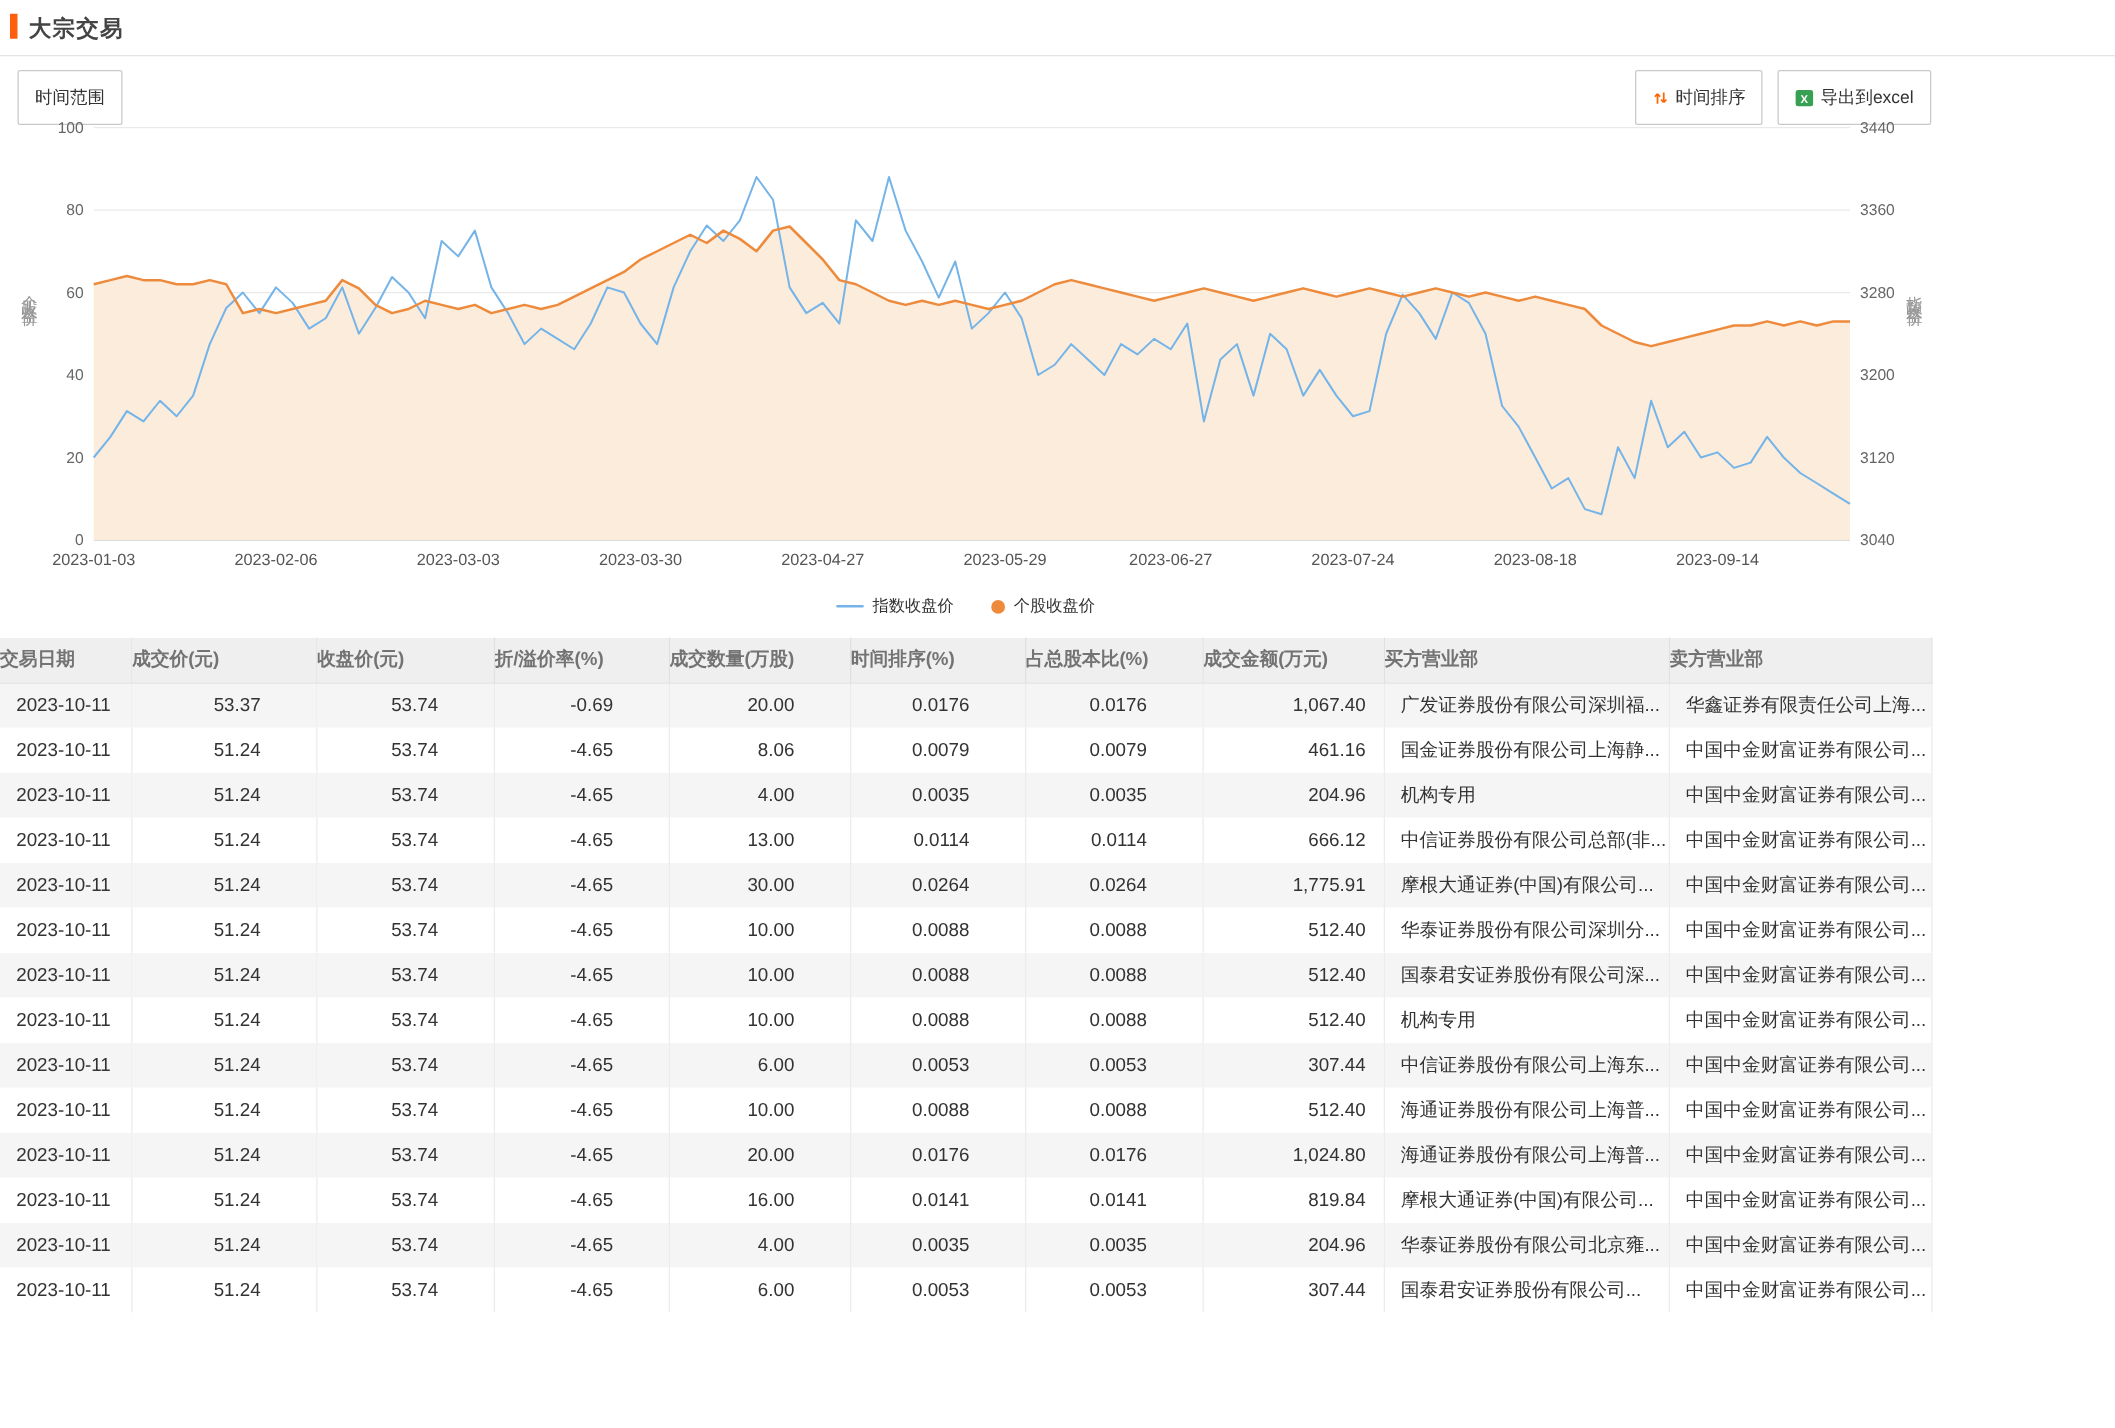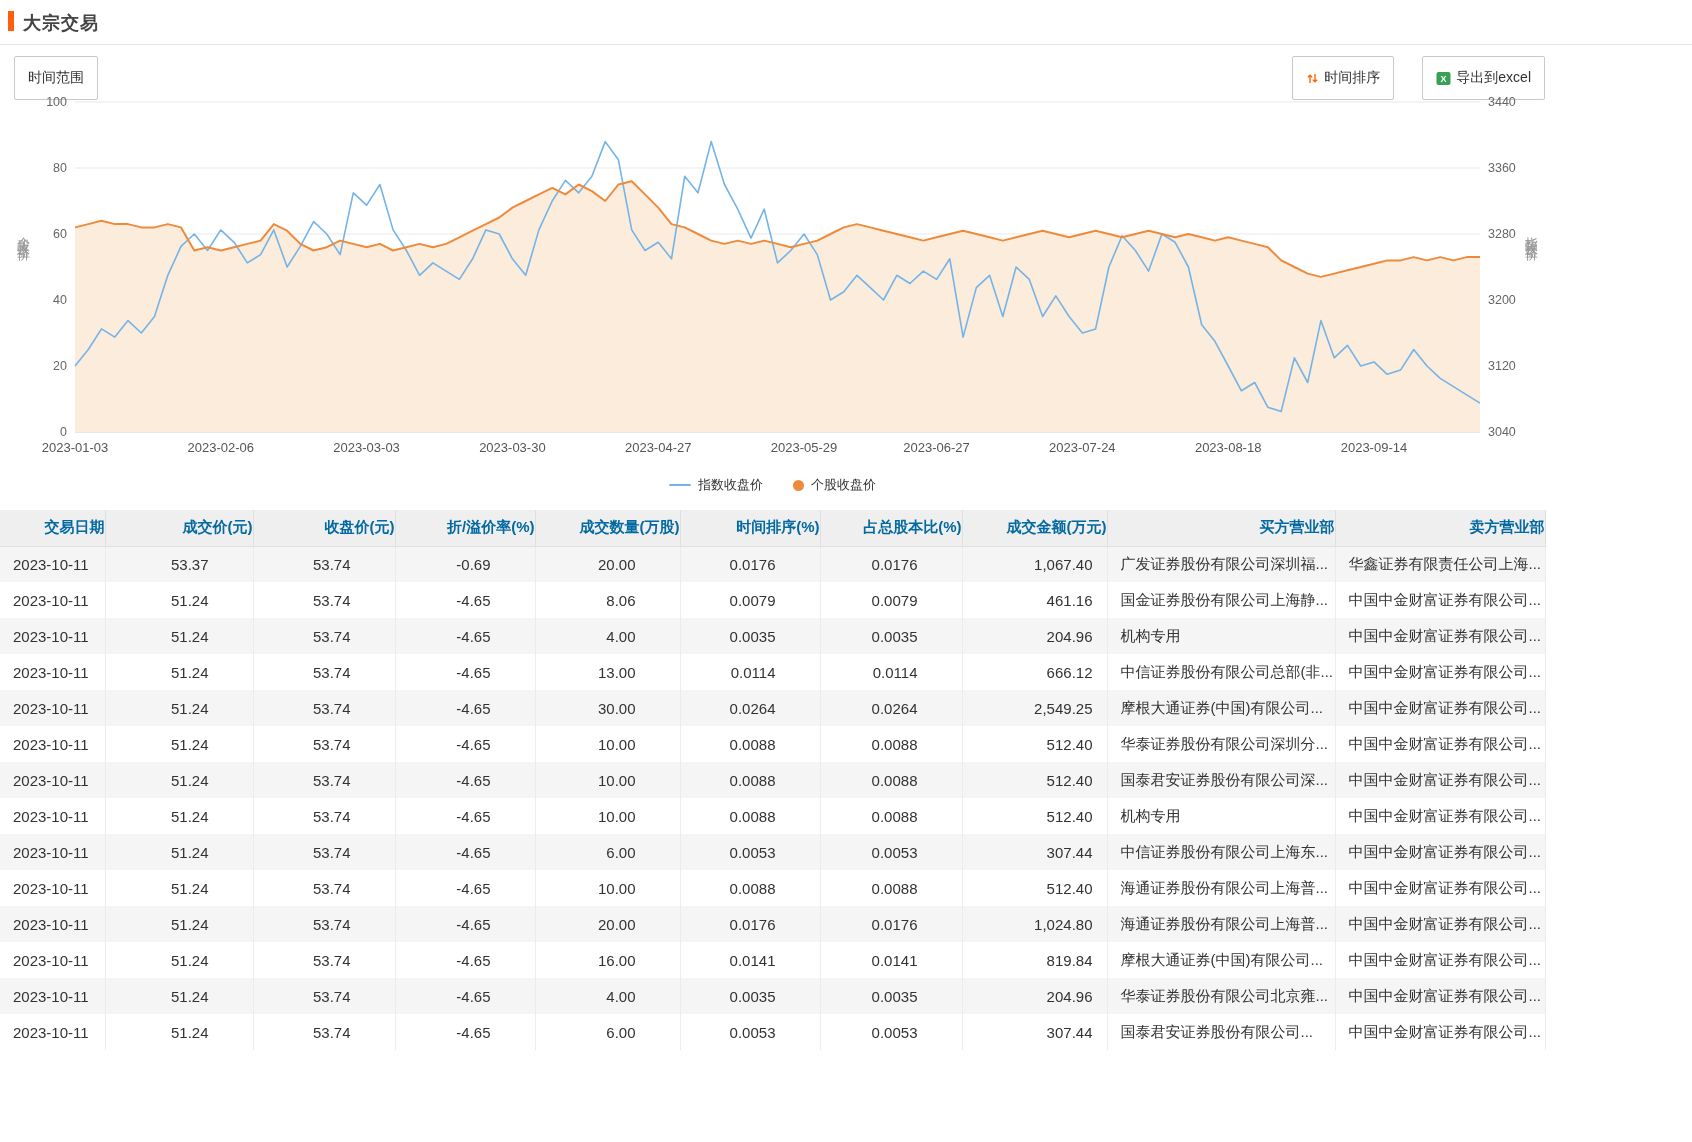--- a/index.html
+++ b/index.html
@@ -8,39 +8,39 @@
   .content { width:1545px; }
 
   
   .page-header { display:flex; align-items:flex-start; padding:11px 0 9px 8px; border-bottom:1px solid #e4e4e4; width:1692px; }
   .accent-bar { width:6px; height:20px; background:#ff5e0f; margin-right:9px; }
   .page-title { font-size:18px; font-weight:bold; color:#444; letter-spacing:1px; }
 
   
   .toolbar { position:relative; height:34px; margin:11px 14px 0 14px; width:1531px; }
   .btn { display:inline-flex; align-items:center; gap:5px; height:44px; padding:0 13px; border:1px solid #c9c9c9; background:#fff; border-radius:2px; font-size:14px; color:#333; cursor:pointer; }
-  .btn-group-right { position:absolute; right:0; top:0; display:flex; gap:28px; }
+  .btn-group-right { position:absolute; right:0; top:0; display:flex; gap:12px; }
   .btn .ico { display:inline-flex; align-items:center; }
 
   
   .chart-wrap { position:relative; width:1545px; margin-top:4px; }
   .chart-wrap svg.chart { display:block; }
   .tick { font-size:12.5px; fill:#666; font-family:"Liberation Sans",sans-serif; }
   .xtick { font-size:13px; fill:#555; font-family:"Liberation Sans",sans-serif; }
   .axis-title { position:absolute; writing-mode:vertical-rl; font-size:13px; color:#999; letter-spacing:3px; }
   .axis-title.left { left:14px; top:132px; }
   .axis-title.right { left:1522px; top:132px; }
   .legend { display:flex; justify-content:center; align-items:center; gap:30px; margin-top:8px; height:22px; }
   .legend-item { display:flex; align-items:center; gap:7px; font-size:13px; color:#333; cursor:pointer; }
   .swatch-line { display:inline-block; width:22px; height:2px; border-radius:1px; }
   .swatch-dot { display:inline-block; width:11px; height:11px; border-radius:50%; }
 
   
   table.trades { width:1545px; margin-top:14px; border-collapse:collapse; table-layout:fixed; font-size:15px; }
-  table.trades th { height:36px; background:#efefef; font-weight:bold; color:#0369a1; text-align:right; border-right:1px solid #e0e0e0; border-bottom:1px solid #e0e0e0; white-space:nowrap; overflow:hidden; }
+  table.trades th { height:36px; background:#efefef; font-weight:bold; color:#737373; text-align:left; border-right:1px solid #e0e0e0; border-bottom:1px solid #e0e0e0; white-space:nowrap; overflow:hidden; }
   table.trades td { height:36px; border-right:1px solid #ececec; white-space:nowrap; overflow:hidden; text-overflow:ellipsis; color:#333; }
   table.trades tbody tr:nth-child(odd) { background:#f5f5f5; }
   table.trades tbody tr:nth-child(even) { background:#fff; }
   td.al-left { text-align:left; padding-left:13px; }
   td.al-right { text-align:right; padding-right:44px; }
   td.al-right-tight { text-align:right; padding-right:14px; }
 </style>
 </head>
 <body>
 
@@ -204,21 +204,21 @@
             <td class="al-left">中国中金财富证券有限公司...</td>
           </tr>
           <tr>
             <td class="al-left">2023-10-11</td>
             <td class="al-right">51.24</td>
             <td class="al-right">53.74</td>
             <td class="al-right">-4.65</td>
             <td class="al-right">30.00</td>
             <td class="al-right">0.0264</td>
             <td class="al-right">0.0264</td>
-            <td class="al-right-tight">2,549.25</td>
+            <td class="al-right-tight">1,775.91</td>
             <td class="al-left">摩根大通证券(中国)有限公司...</td>
             <td class="al-left">中国中金财富证券有限公司...</td>
           </tr>
           <tr>
             <td class="al-left">2023-10-11</td>
             <td class="al-right">51.24</td>
             <td class="al-right">53.74</td>
             <td class="al-right">-4.65</td>
             <td class="al-right">10.00</td>
             <td class="al-right">0.0088</td>

